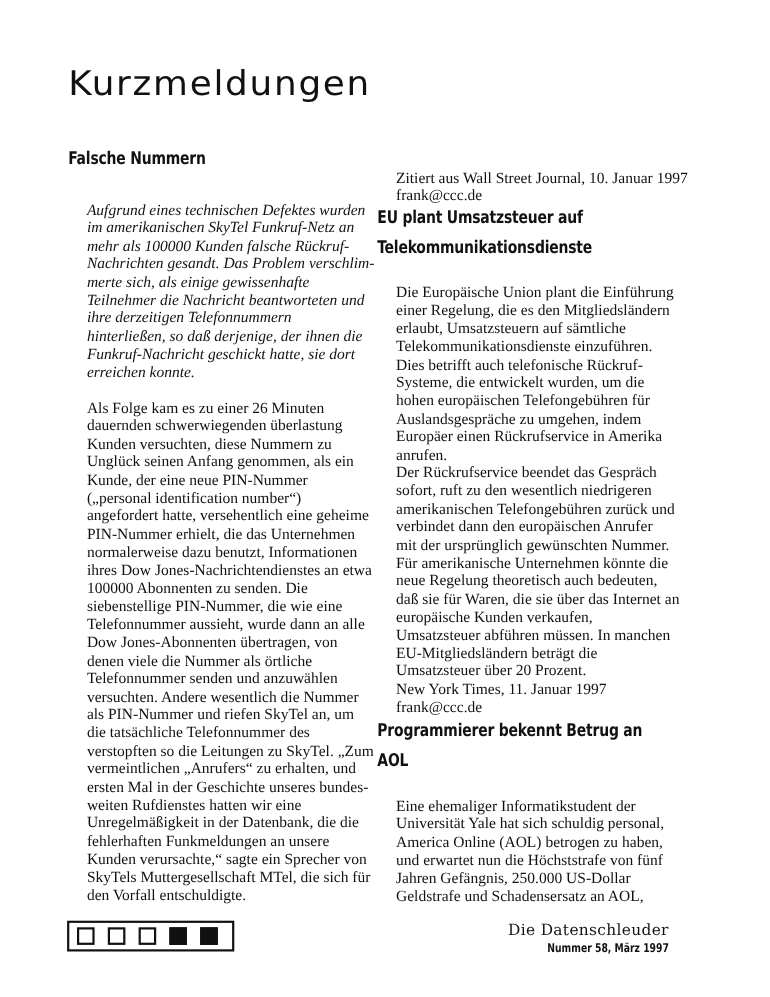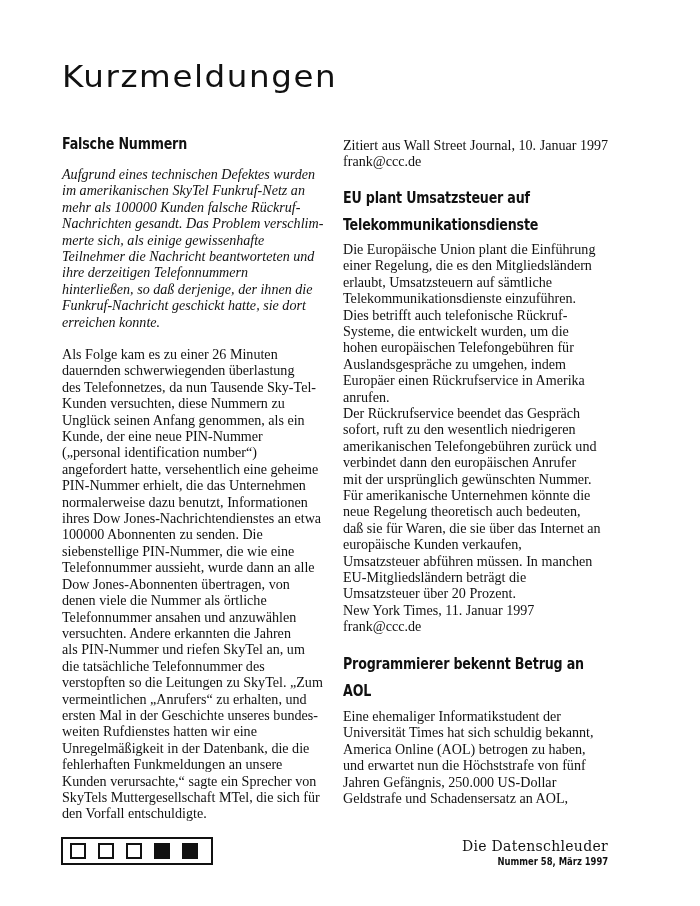--- a/index.html
+++ b/index.html
@@ -14,21 +14,21 @@
   .col-left { left:62px; }
   .col-right { left:343px; }
   .head {
     font-family:"DejaVu Sans Condensed","DejaVu Sans", sans-serif;
     font-size:16px; line-height:25px; margin:0; color:#111;
     letter-spacing:-0.2px;
     transform:scaleX(0.88); transform-origin:left top; width:320px;
   }
   .p {
     font-family:"Liberation Serif", serif; font-size:14.1px;
-    line-height:16.4px; margin:0; color:#111; white-space:nowrap;
+    line-height:16.4px; margin:17px; color:#111; white-space:nowrap;
   }
   .line { display:block; }
   .abs { position:absolute; }
   .footer-box {
     position:absolute; left:61px; top:837px; width:152px; height:28px;
     border:2px solid #111; box-sizing:border-box;
     display:flex; align-items:center; gap:12px; padding-left:7px;
   }
   .sq { width:16px; height:16px; box-sizing:border-box; border:2px solid #111; background:#fff; }
   .sq.filled { background:#111; }
@@ -58,36 +58,35 @@
       <span class="line">merte sich, als einige gewissenhafte</span>
       <span class="line">Teilnehmer die Nachricht beantworteten und</span>
       <span class="line">ihre derzeitigen Telefonnummern</span>
       <span class="line">hinterließen, so daß derjenige, der ihnen die</span>
       <span class="line">Funkruf-Nachricht geschickt hatte, sie dort</span>
       <span class="line">erreichen konnte.</span>
     </div>
   <div class="p abs" style="top:346px;" id="l-p2">
       <span class="line">Als Folge kam es zu einer 26 Minuten</span>
       <span class="line">dauernden schwerwiegenden überlastung</span>
-      <span class="line">des Telefonnetzes, da nun Tausende Sky-Tel-</span>
       <span class="line">Kunden versuchten, diese Nummern zu</span>
       <span class="line">Unglück seinen Anfang genommen, als ein</span>
       <span class="line">Kunde, der eine neue PIN-Nummer</span>
       <span class="line">(„personal identification number“)</span>
       <span class="line">angefordert hatte, versehentlich eine geheime</span>
       <span class="line">PIN-Nummer erhielt, die das Unternehmen</span>
       <span class="line">normalerweise dazu benutzt, Informationen</span>
       <span class="line">ihres Dow Jones-Nachrichtendienstes an etwa</span>
       <span class="line">100000 Abonnenten zu senden. Die</span>
       <span class="line">siebenstellige PIN-Nummer, die wie eine</span>
       <span class="line">Telefonnummer aussieht, wurde dann an alle</span>
       <span class="line">Dow Jones-Abonnenten übertragen, von</span>
       <span class="line">denen viele die Nummer als örtliche</span>
-      <span class="line">Telefonnummer ansahen und anzuwählen</span>
-      <span class="line">versuchten. Andere erkannten die Jahren</span>
+      <span class="line">Telefonnummer senden und anzuwählen</span>
+      <span class="line">versuchten. Andere wesentlich die Nummer</span>
       <span class="line">als PIN-Nummer und riefen SkyTel an, um</span>
       <span class="line">die tatsächliche Telefonnummer des</span>
       <span class="line">verstopften so die Leitungen zu SkyTel. „Zum</span>
       <span class="line">vermeintlichen „Anrufers“ zu erhalten, und</span>
       <span class="line">ersten Mal in der Geschichte unseres bundes-</span>
       <span class="line">weiten Rufdienstes hatten wir eine</span>
       <span class="line">Unregelmäßigkeit in der Datenbank, die die</span>
       <span class="line">fehlerhaften Funkmeldungen an unsere</span>
       <span class="line">Kunden verursachte,“ sagte ein Sprecher von</span>
       <span class="line">SkyTels Muttergesellschaft MTel, die sich für</span>
@@ -137,21 +136,21 @@
       <span class="line">frank@ccc.de</span>
     </div>
 
   <div class="abs" style="top:651px;">
     <h2 class="head">Programmierer bekennt Betrug an</h2>
     <h2 class="head" style="margin-top:2px;">AOL</h2>
   </div>
 
   <div class="p abs" style="top:708px;" id="r-p3">
       <span class="line">Eine ehemaliger Informatikstudent der</span>
-      <span class="line">Universität Times hat sich schuldig bekannt,</span>
+      <span class="line">Universität Yale hat sich schuldig personal,</span>
       <span class="line">America Online (AOL) betrogen zu haben,</span>
       <span class="line">und erwartet nun die Höchststrafe von fünf</span>
       <span class="line">Jahren Gefängnis, 250.000 US-Dollar</span>
       <span class="line">Geldstrafe und Schadensersatz an AOL,</span>
     </div>
 </div>
 
 <div class="footer-box" id="squares">
     <div class="sq"></div>
     <div class="sq"></div>

